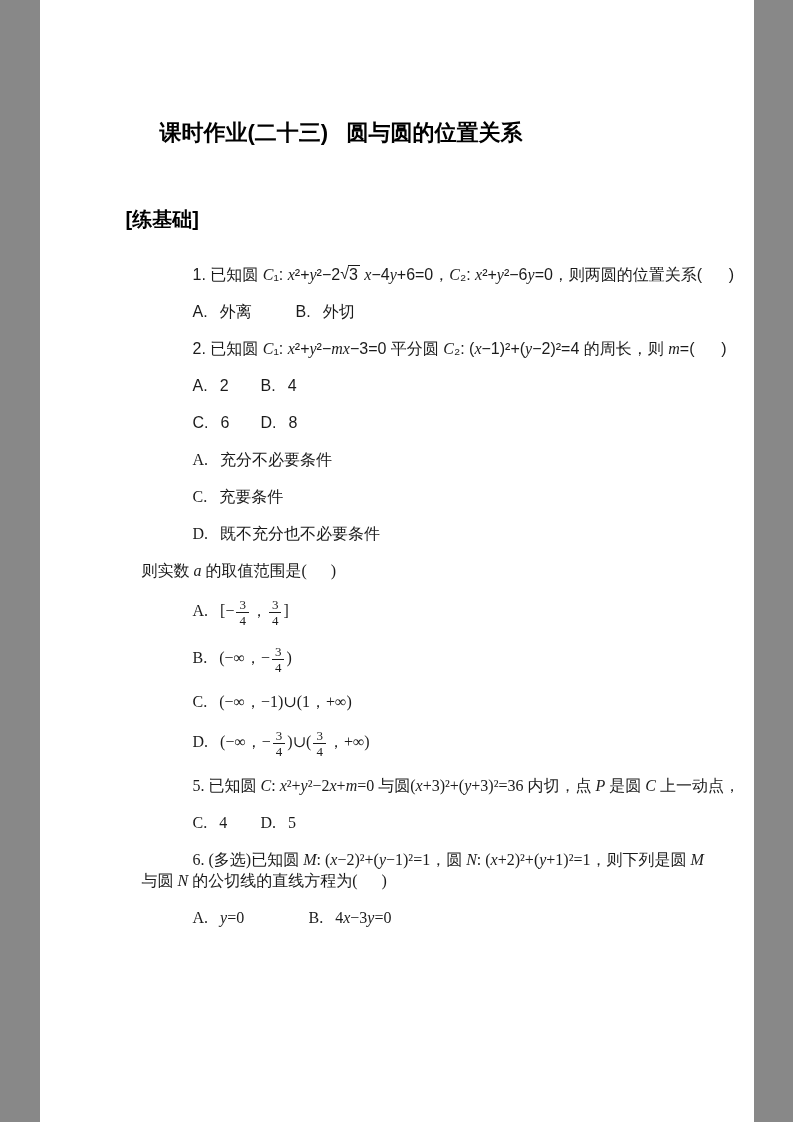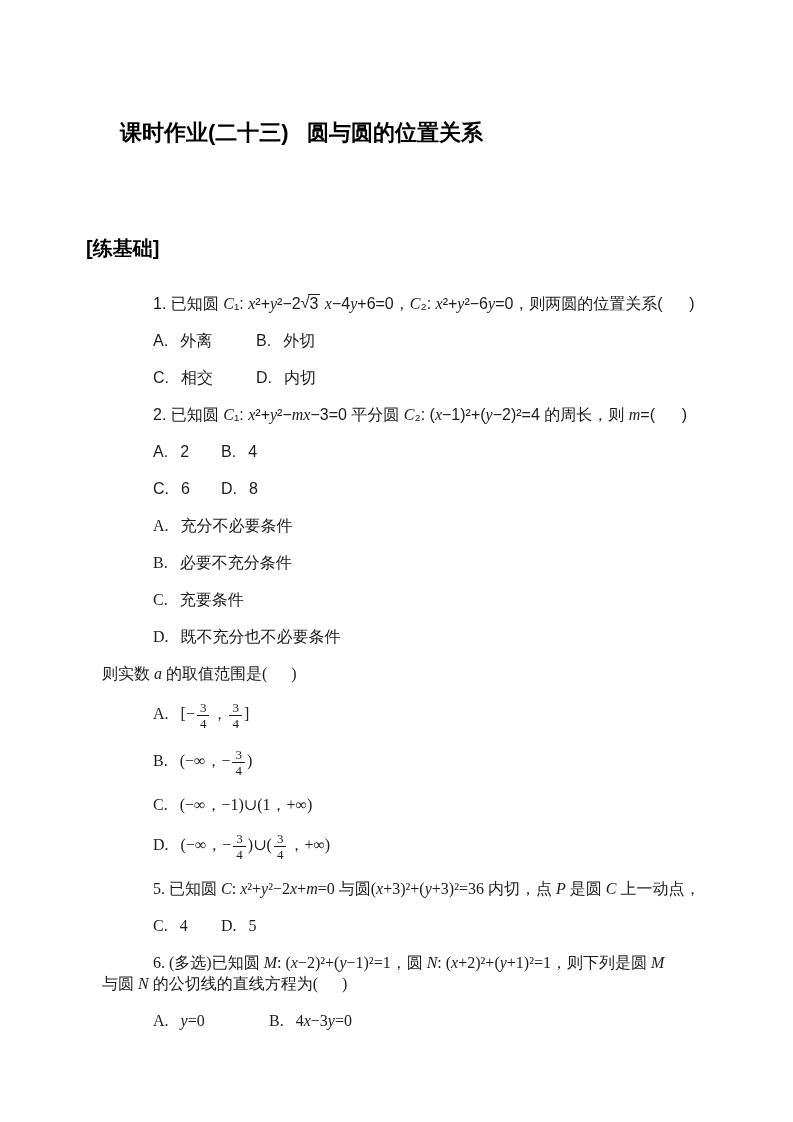--- a/index.html
+++ b/index.html
@@ -1,29 +1,29 @@
 <!DOCTYPE html>
 <html lang="zh"><head>
 <meta charset="utf-8">
 <style>
   html,body { margin:0; padding:0; background:#888; }
   .page {
-    width:793px; height:1122px; margin:0 auto; background:#ffffff;
+    width:714px; height:1122px; margin:0 auto; background:#ffffff;
     box-sizing:border-box; padding:118px 86px 16px 86px;
     font-family:"Liberation Serif","DejaVu Serif",serif;
     font-size:16px; line-height:21px; color:#1b1b1b;
     overflow:hidden; position:relative;
   }
   .title {
     margin:0 0 0 34px;
     font-family:"Liberation Sans","DejaVu Sans",sans-serif;
     font-weight:bold; font-size:22px; line-height:30px; color:#000;
   }
   .section-header {
-    margin:87px 0 0 0;
+    margin:58px 0 0 0;
     font-family:"Liberation Sans","DejaVu Sans",sans-serif;
     font-weight:bold; font-size:20px; line-height:26px; color:#000;
   }
   .questions { margin-top:32px; }
   .q { margin:16px; }
   p.line { margin:0; white-space:nowrap; }
   .indent { padding-left:51px; }
   .opts { padding-left:51px; }
   
   .hei, .hei .olabel { font-family:"Liberation Sans","DejaVu Sans",sans-serif; }
@@ -54,38 +54,34 @@
 
   <h2 class="section-header">[练基础]</h2>
 
   <div class="questions">
 
     <div class="q hei">
       <p class="line indent">1. 已知圆 <i>C</i>₁: <i>x</i>²+<i>y</i>²−2<span class="sqrt"><span class="ss">√</span><span class="sb">3</span></span> <i>x</i>−4<i>y</i>+6=0，<i>C</i>₂: <i>x</i>²+<i>y</i>²−6<i>y</i>=0，则两圆的位置关系(&nbsp;&nbsp;&nbsp;&nbsp;&nbsp;&nbsp;)</p>
       <p class="opts">
         <span class="opt w103"><span class="olabel">A.</span><span>外离</span></span><span class="opt"><span class="olabel">B.</span><span>外切</span></span>
       </p>
-      <p class="opts">
-        <span class="opt w103"><span class="olabel">C.</span><span>相交</span></span><span class="opt"><span class="olabel">D.</span><span>内切</span></span>
-      </p>
     </div>
 
     <div class="q hei">
       <p class="line indent">2. 已知圆 <i>C</i>₁: <i>x</i>²+<i>y</i>²−<i>mx</i>−3=0 平分圆 <i>C</i>₂: (<i>x</i>−1)²+(<i>y</i>−2)²=4 的周长，则 <i>m</i>=(&nbsp;&nbsp;&nbsp;&nbsp;&nbsp;&nbsp;)</p>
       <p class="opts">
         <span class="opt w68"><span class="olabel">A.</span><span>2</span></span><span class="opt"><span class="olabel">B.</span><span>4</span></span>
       </p>
       <p class="opts">
         <span class="opt w68"><span class="olabel">C.</span><span>6</span></span><span class="opt"><span class="olabel">D.</span><span>8</span></span>
       </p>
     </div>
 
     <div class="q">
       <p class="opts"><span class="opt"><span class="olabel">A.</span><span>充分不必要条件</span></span></p>
-      <p class="opts"><span class="opt"><span class="olabel">B.</span><span>必要不充分条件</span></span></p>
       <p class="opts"><span class="opt"><span class="olabel">C.</span><span>充要条件</span></span></p>
       <p class="opts"><span class="opt"><span class="olabel">D.</span><span>既不充分也不必要条件</span></span></p>
     </div>
 
     <div class="q">
       <p class="line">则实数 <i>a</i> 的取值范围是(&nbsp;&nbsp;&nbsp;&nbsp;&nbsp;&nbsp;)</p>
       <p class="opts"><span class="opt"><span class="olabel">A.</span><span>[−<span class="frac">
                 <span class="fn">3</span>
                 <span class="fd">4</span>
               </span>，<span class="frac">

